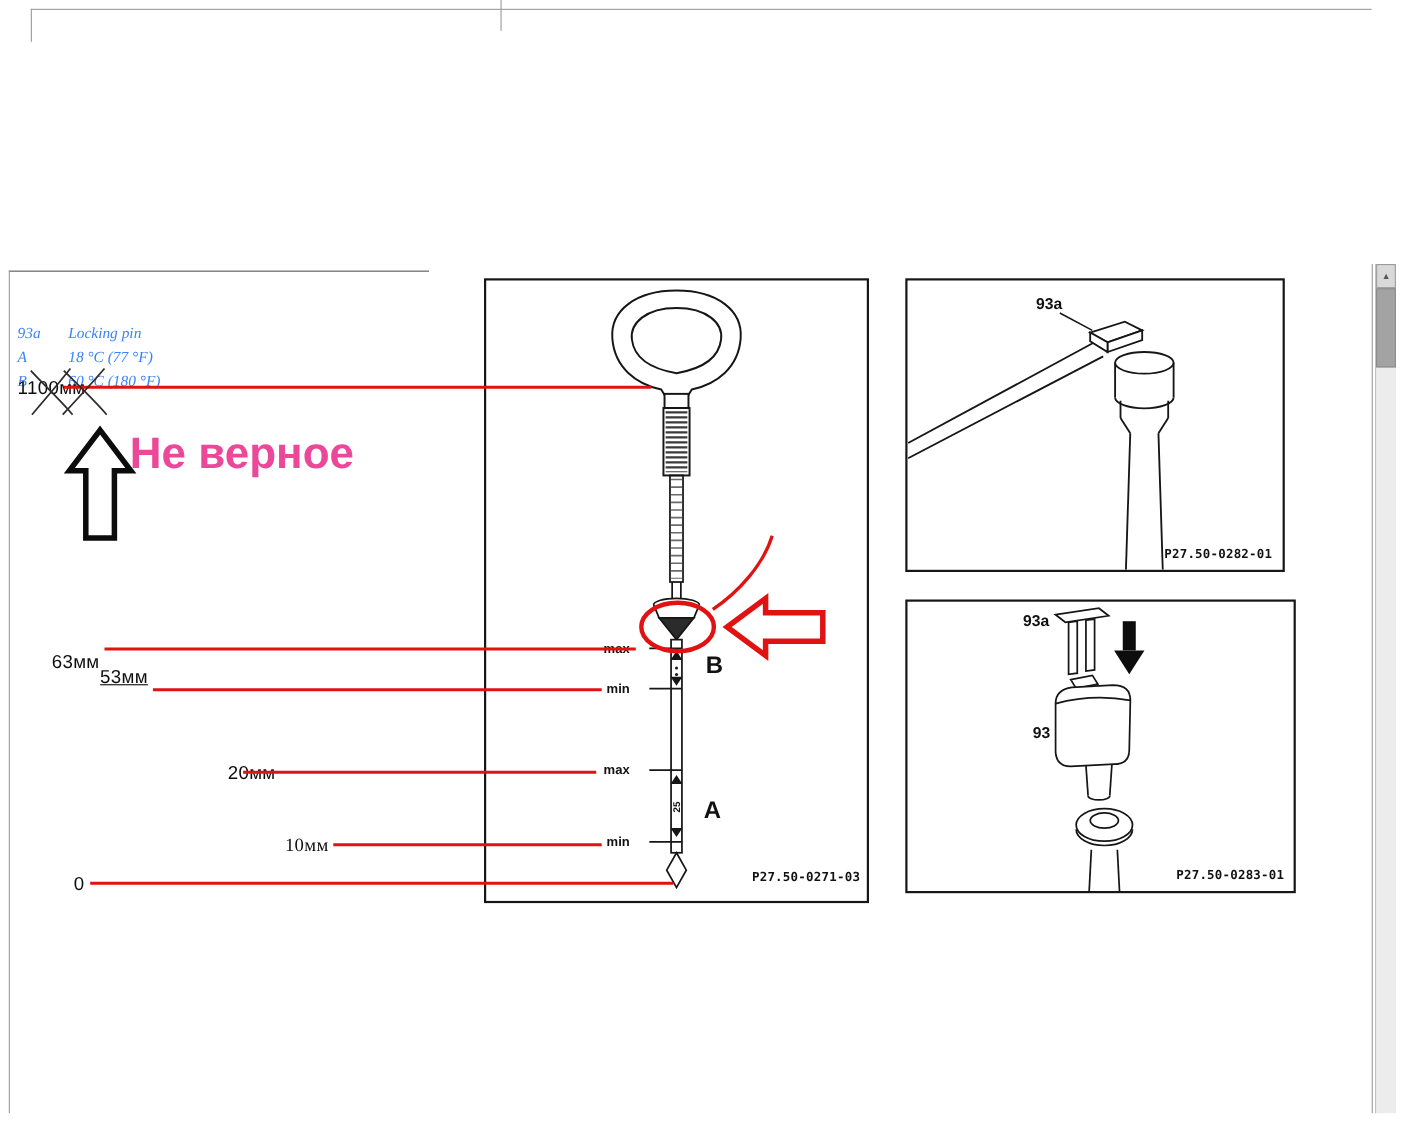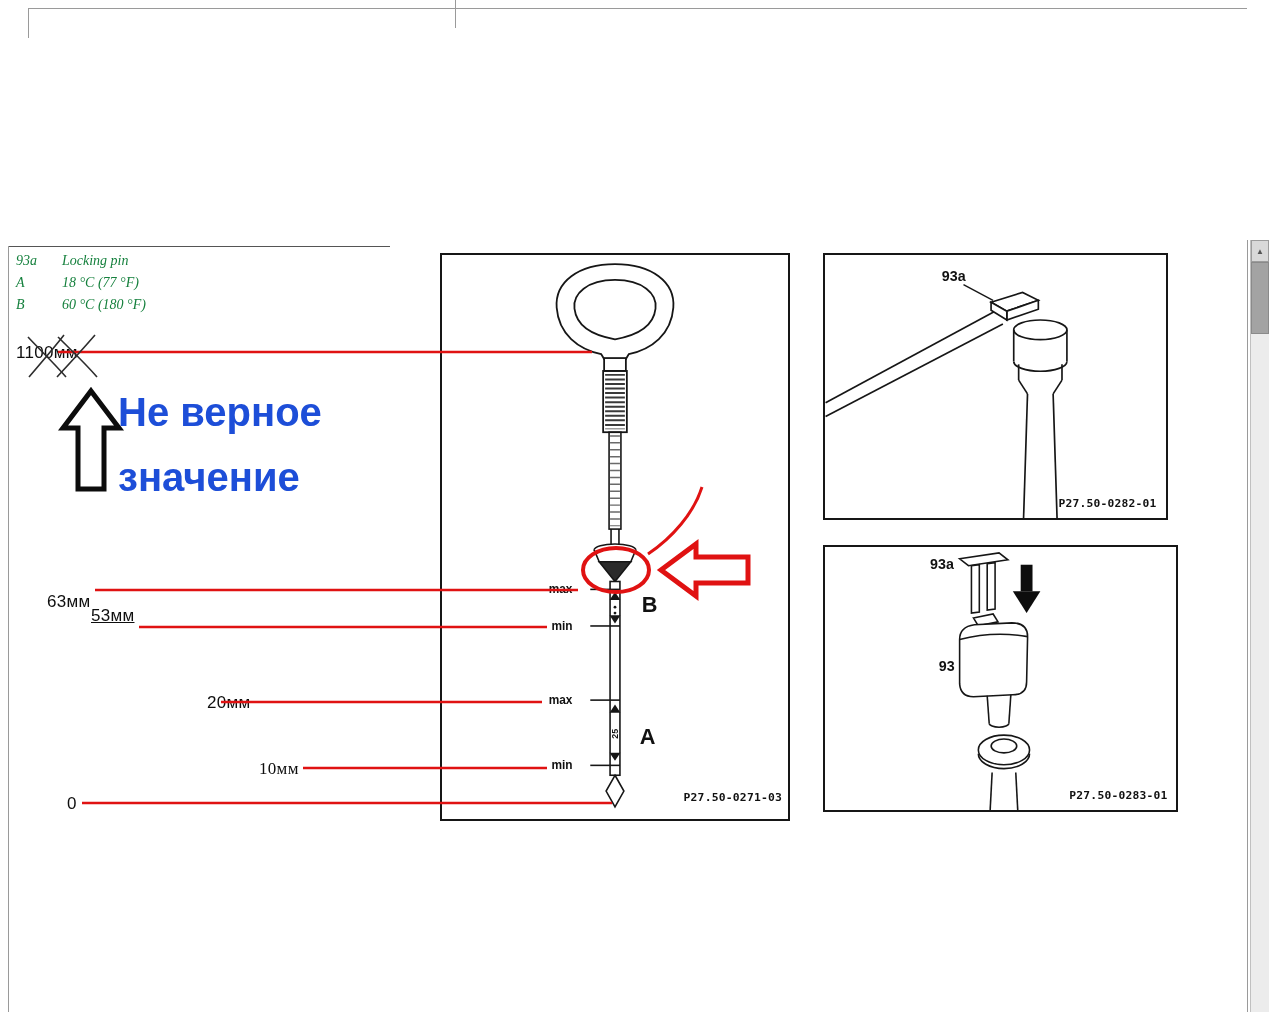--- a/index.html
+++ b/index.html
@@ -2,25 +2,25 @@
 <html><head>
 <meta charset="utf-8">
 <style>
   * { margin:0; padding:0; box-sizing:border-box; }
   html,body { background:#ffffff; }
   body { font-family:"Liberation Sans", sans-serif; }
   .stage { position:relative; width:1280px; height:1024px; background:#fff; overflow:hidden; }
   .rule { position:absolute; background:#9a9a9a; }
   .rule-dark { position:absolute; background:#555; }
 
-  .legend-row { position:absolute; font:italic 14px "Liberation Serif", serif; color:#15803d; white-space:nowrap; }
+  .legend-row { position:absolute; font:italic 14px "Liberation Serif", serif; color:#3b82f6; white-space:nowrap;margin-top:43px; }
   .legend-key { display:inline-block; width:46px; }
 
   .meas { position:absolute; font-size:17px; color:#0e0e0e; letter-spacing:.3px; white-space:nowrap; }
-  .note { position:absolute; font-weight:700; font-size:40px; color:#1d4ed8; white-space:nowrap; }
+  .note { position:absolute; font-weight:700; font-size:40px; color:#ec4899; white-space:nowrap; }
   .pointer-73 { position:absolute; font-weight:700; font-size:46px; color:#e01212; }
 
   .box { position:absolute; background:#fff; border:2px solid #161616; }
   svg text { font-family:"Liberation Sans", sans-serif; fill:#111; }
   .code { font-family:"DejaVu Sans Mono", monospace; font-weight:700; font-size:11.5px; letter-spacing:.2px; }
   .partlbl { font-weight:700; font-size:14.5px; }
   .marklbl { font-weight:700; font-size:12px; }
   .zonelbl { font-weight:700; font-size:22px; }
 
   .overlay { position:absolute; left:0; top:0; pointer-events:none; z-index:6; }
@@ -47,21 +47,20 @@
   </div>
   <div class="legend-row" style="left:16px; top:275px;">
     <span class="legend-key">A</span><span>18 °C (77 °F)</span>
   </div>
   <div class="legend-row" style="left:16px; top:297px;">
     <span class="legend-key">B</span><span>60 °C (180 °F)</span>
   </div>
 
   <div class="meas" style="left:16px; top:343px;">1100мм</div>
   <div class="note" style="left:118px; top:390px;">Не верное</div>
-  <div class="note" style="left:118px; top:455px;">значение</div>
   <div class="meas" style="left:47px;  top:592px;">63мм</div>
   <div class="meas" style="left:91px;  top:606px;text-decoration:underline;">53мм</div>
   <div class="meas" style="left:175px; top:693px;margin-left:32px;">20мм</div>
   <div class="meas" style="left:259px; top:759px;font-family:Liberation Serif, serif;">10мм</div>
   <div class="meas" style="left:67px;  top:794px;">0</div>
   <div class="pointer-73" style="left:676px; top:433px;">73</div>
 
   <svg class="box" style="left:440px; top:253px;" width="350" height="568" viewBox="0 0 350 568">
     <g stroke="#161616" fill="#fff" stroke-width="1.8">
       <path d="M175,8 C212,8 236,26 234,52 C232,79 212,94 189,99 L186,104 L164,104 L161,99 C138,94 118,79 116,52 C114,26 138,8 175,8 Z"></path>

